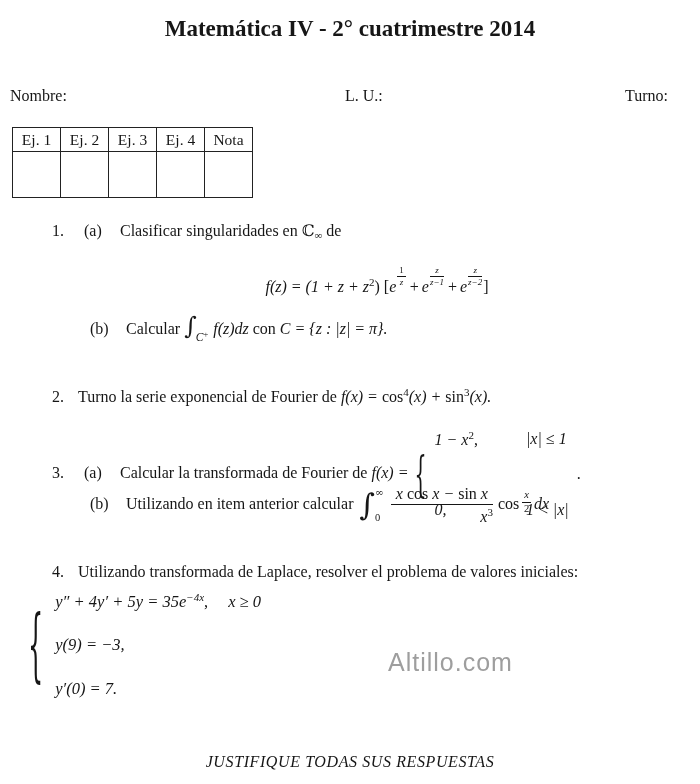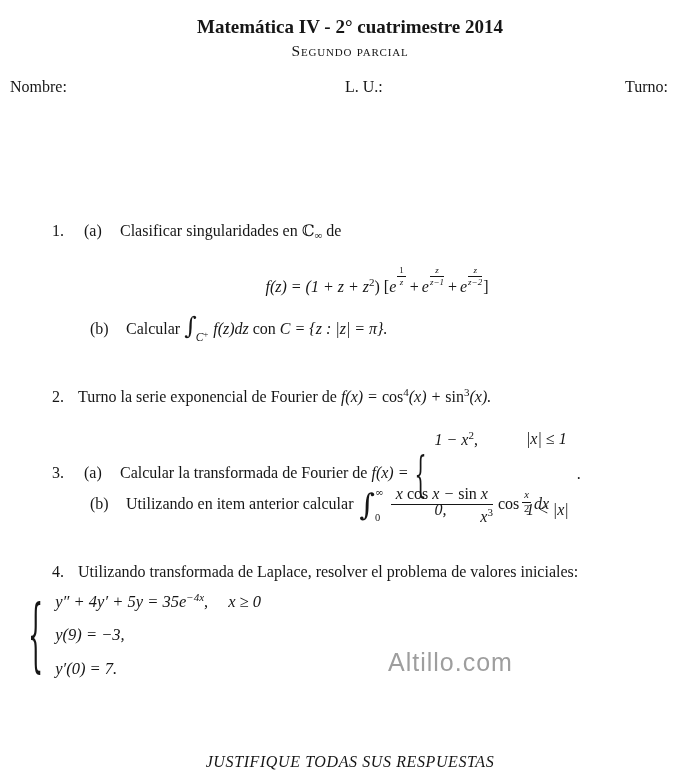--- a/index.html
+++ b/index.html
@@ -1,24 +1,24 @@
 <!DOCTYPE html>
 <html><head>
 <meta charset="utf-8">
 <style>
   html,body{margin:0;padding:0;background:#ffffff;}
   .page{
     position:relative;width:700px;height:784px;background:#ffffff;overflow:hidden;
     font-family:"Liberation Serif","DejaVu Serif",serif;color:#161616;font-size:16px;
   }
   .title{position:absolute;top:16px;left:0;width:100%;text-align:center;
-    font-size:19px;font-weight:bold;}
+    font-size:23px;font-weight:bold;}
   .subtitle{position:absolute;top:42px;left:0;width:100%;text-align:center;
     font-size:15.5px;font-variant:small-caps;letter-spacing:0.8px;}
-  .fields{position:absolute;top:78px;left:0;width:100%;height:20px;text-align:right;}
+  .fields{position:absolute;top:87px;left:0;width:100%;height:20px;text-align:right;}
   .f-nombre{position:absolute;left:10px;}
   .f-lu{position:absolute;left:345px;}
   .f-turno{position:absolute;right:32px;}
   table.grades{position:absolute;top:127px;left:12px;border-collapse:collapse;font-size:15.5px;}
   table.grades th,table.grades td{border:1px solid #222;width:47px;text-align:center;
     font-weight:normal;padding:0;}
   table.grades th{height:23px;}
   table.grades td{height:45px;}
   .line{position:absolute;line-height:1.3;white-space:nowrap;margin-left:44px;}
   .pnum{display:inline-block;width:32px;}
@@ -57,41 +57,58 @@
   .frac .fnum{display:block;border-bottom:1px solid #161616;padding:0 5px 1px;}
   .frac .fden{display:block;padding-top:1px;}
   .sfrac{display:inline-block;text-align:center;font-size:10.5px;line-height:1;
     vertical-align:-3px;margin:0 3px;}
   .sfrac .n{display:block;border-bottom:1px solid #161616;padding:0 2px 1px;}
   .sfrac .d{display:block;padding-top:1px;}
   
   .system{position:absolute;top:590px;left:28px;display:flex;align-items:center;}
   .sbrace{display:inline-block;font-size:24px;transform:scaleY(3.35);transform-origin:center;
     margin-right:12px;font-family:"DejaVu Serif",serif;}
-  .slines{display:flex;flex-direction:column;gap:11px;font-size:16.5px;line-height:1.35;}
+  .slines{display:flex;flex-direction:column;gap:21px;font-size:16.5px;line-height:1.35;}
   .gap{display:inline-block;width:20px;}
   .watermark{position:absolute;left:388px;top:648px;font-family:"Liberation Sans","DejaVu Sans",sans-serif;
     font-size:25px;color:#9e9e9e;letter-spacing:1px;}
   .footer{position:absolute;top:753px;left:0;width:100%;text-align:center;font-style:italic;
     font-size:16px;letter-spacing:0.6px;}
 </style>
 </head>
 <body>
 
 <div class="page">
 
   <div class="title">Matemática IV - 2° cuatrimestre 2014</div>
-  <div class="subtitle">Segundo parcial</div>
 
   <div class="fields">
     <span class="f-nombre">Nombre:</span>
     <span class="f-lu">L. U.:</span>
     <span class="f-turno">Turno:</span>
   </div>
 
+  <table class="grades">
+    <tbody>
+        <tr>
+      <th>Ej. 1</th>
+      <th>Ej. 2</th>
+      <th>Ej. 3</th>
+      <th>Ej. 4</th>
+      <th>Nota</th>
+    </tr>
+    <tr>
+      <td></td>
+      <td></td>
+      <td></td>
+      <td></td>
+      <td></td>
+    </tr>
+  </tbody>
+    </table>
 
   <div class="line" style="top:221px;left:8px;">
     <span class="pnum">1.</span><span class="plab">(a)</span><span>Clasificar singularidades en </span><span class="bb">ℂ</span><span class="sub">∞</span><span> de</span>
   </div>
 
   <div class="fline">
     <span class="it">f(z) = (1 + z + z</span><span class="sup">2</span><span>) [</span><span class="it">e</span><span class="supfrac"><span class="n">1</span><span class="d it">z</span></span><span class="op">+</span><span class="it">e</span><span class="supfrac"><span class="n it">z</span><span class="d it">z−1</span></span><span class="op">+</span><span class="it">e</span><span class="supfrac"><span class="n it">z</span><span class="d it">z−2</span></span><span>]</span>
   </div>
 
   <div class="line" style="top:319px;left:46px;">

